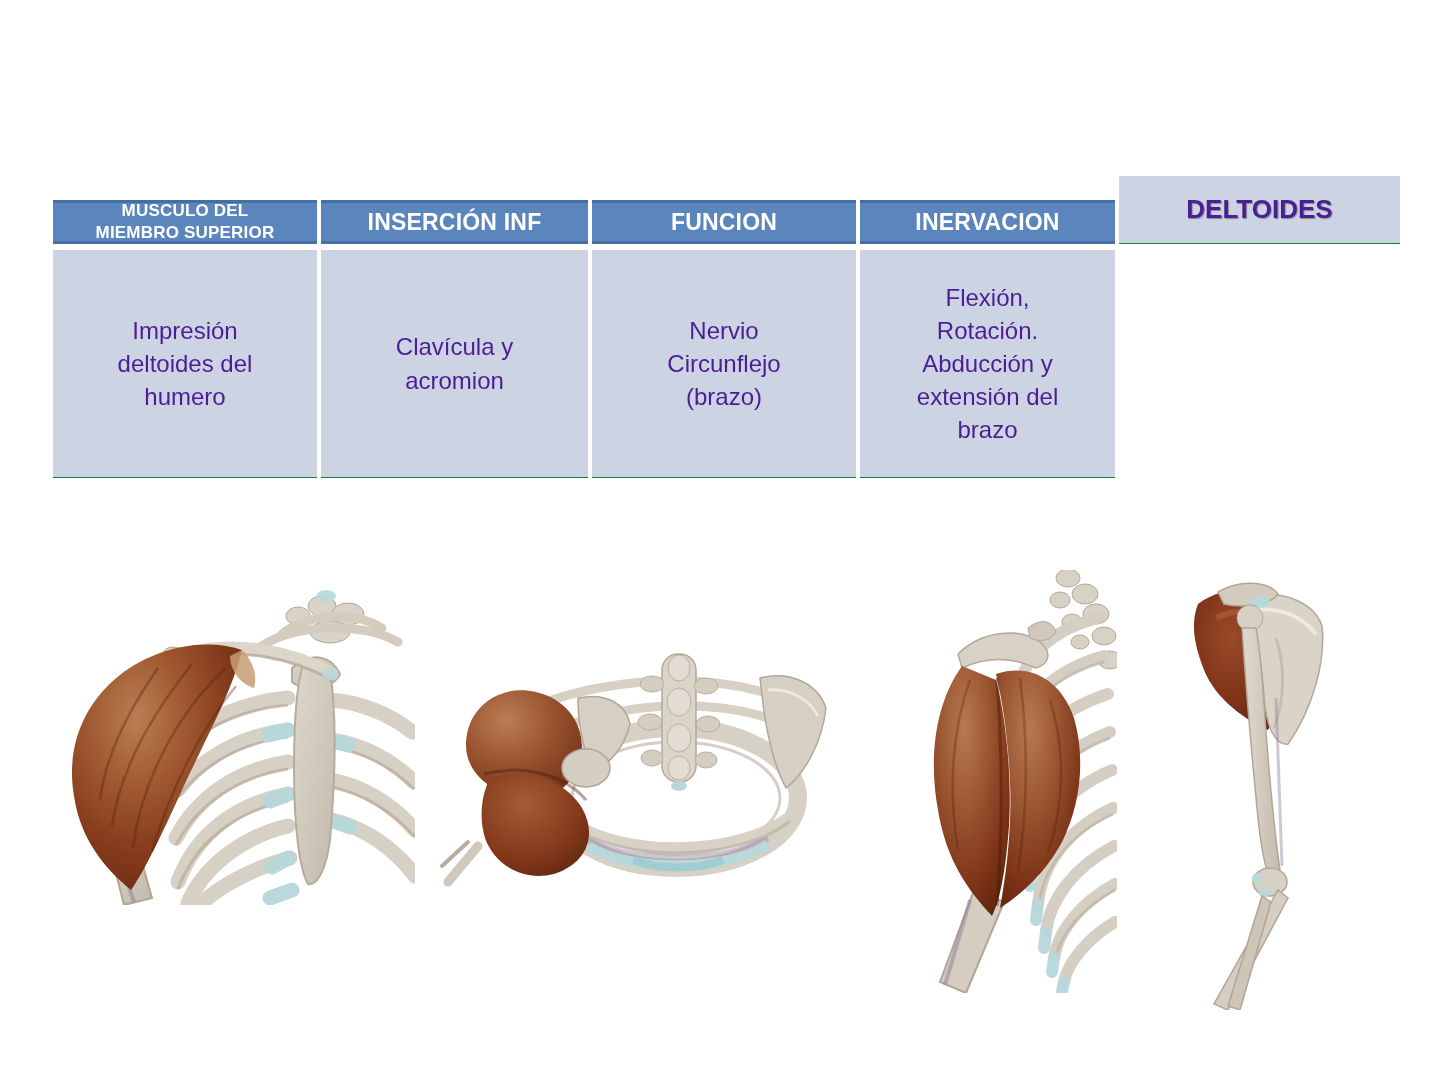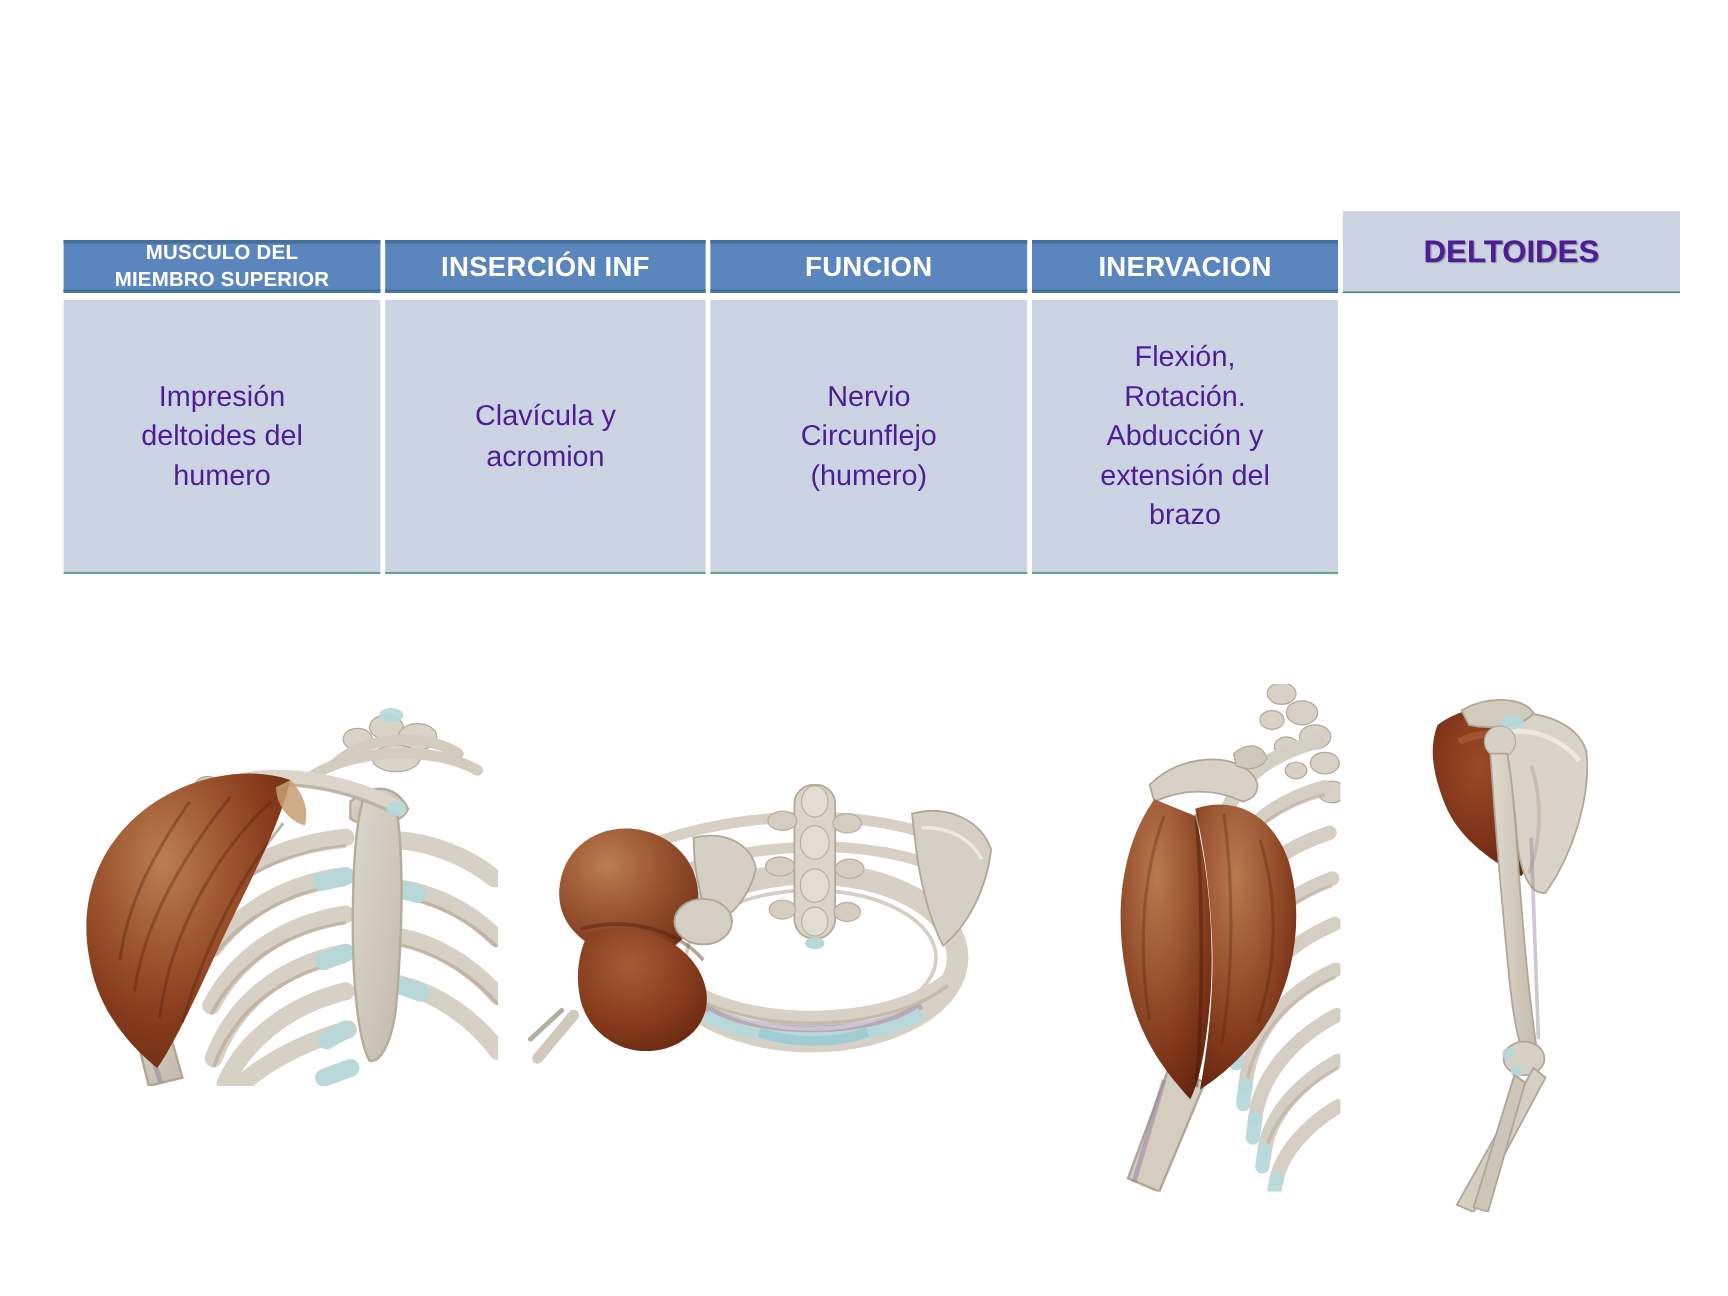--- a/index.html
+++ b/index.html
@@ -51,21 +51,21 @@
     <div class="th">INERVACION</div>
 
     <div class="td muscle-name">DELTOIDES</div>
     <div class="td">Impresión
 deltoides del
 humero</div>
     <div class="td">Clavícula y
 acromion</div>
     <div class="td">Nervio
 Circunflejo
-(humero)</div>
+(brazo)</div>
     <div class="td">Flexión,
 Rotación.
 Abducción y
 extensión del
 brazo</div>
   </div>
 
   <div class="fig" style="left:30px;top:590px;">
     <svg width="385" height="315" viewBox="0 0 385 315">
       <defs>

